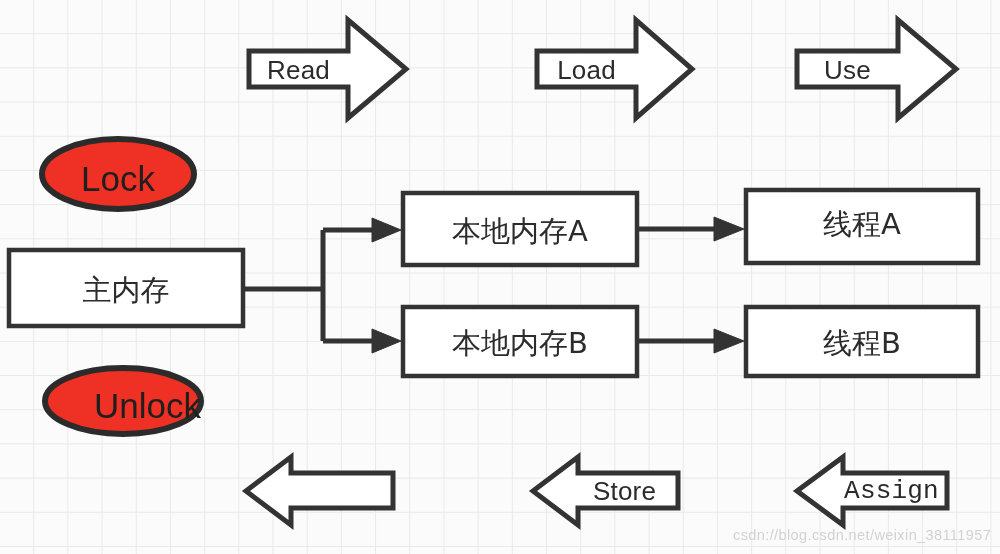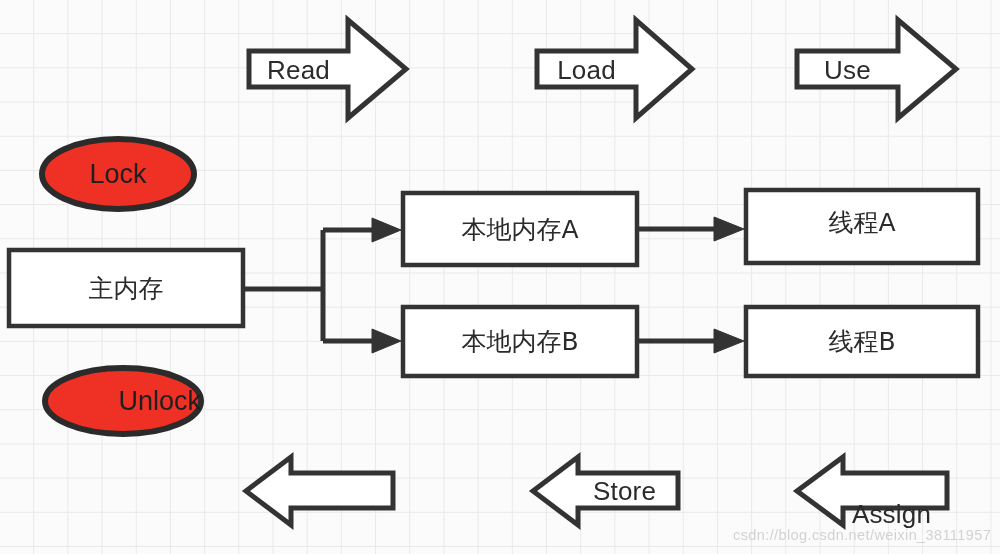--- a/index.html
+++ b/index.html
@@ -23,22 +23,22 @@
   #vector{position:absolute;left:0;top:0;width:1000px;height:554px;}
   .lbl{
     position:absolute;
     color:#2b2b2b;
     white-space:nowrap;
     text-align:center;
     line-height:1;
     pointer-events:none;
   }
   .lbl-lat{font-size:26px;letter-spacing:0.2px;}
-  .lbl-cjk{font-size:25px;font-family:"DejaVu Sans","Liberation Sans",sans-serif;}
-  .lbl-pill{font-size:27px;color:#1f1f1f;}
+  .lbl-cjk{font-size:29px;font-family:"DejaVu Sans","Liberation Sans",sans-serif;}
+  .lbl-pill{font-size:35px;color:#1f1f1f;}
   .wm{
     position:absolute;
     font-size:14.5px;
     color:#d2d2d2;
     letter-spacing:0.4px;
     white-space:nowrap;
     font-family:"Liberation Sans","DejaVu Sans",sans-serif;
   }
 </style>
 </head>
@@ -95,21 +95,21 @@
     <rect x="403" y="307" width="234" height="69" fill="#ffffff" stroke="#333333" stroke-width="4.5"></rect>
     <rect x="746" y="190" width="232" height="73" fill="#ffffff" stroke="#333333" stroke-width="4.5"></rect>
     <rect x="746" y="307" width="232" height="69" fill="#ffffff" stroke="#333333" stroke-width="4.5"></rect>
   </svg>
 
   <div class="lbl lbl-lat" style="left:249px;top:57px;width:99px;">Read</div>
   <div class="lbl lbl-lat" style="left:537px;top:57px;width:99px;">Load</div>
   <div class="lbl lbl-lat" style="left:797px;top:57px;width:101px;">Use</div>
 
   <div class="lbl lbl-lat" style="left:571px;top:478px;width:107px;">Store</div>
-  <div class="lbl lbl-lat" style="left:836px;top:501px;width:111px;">Assign</div>
+  <div class="lbl lbl-lat" style="left:836px;top:478px;width:111px;font-family:Liberation Mono, monospace;">Assign</div>
 
   <div class="lbl lbl-pill" style="left:42px;top:161px;width:152px;">Lock</div>
   <div class="lbl lbl-pill" style="left:45px;top:388px;width:156px;text-align:right;">Unlock</div>
 
   <div class="lbl lbl-cjk" style="left:9px;top:276px;width:234px;">主内存</div>
   <div class="lbl lbl-cjk" style="left:403px;top:217px;width:234px;">本地内存A</div>
   <div class="lbl lbl-cjk" style="left:403px;top:329px;width:234px;">本地内存B</div>
   <div class="lbl lbl-cjk" style="left:746px;top:210px;width:232px;">线程A</div>
   <div class="lbl lbl-cjk" style="left:746px;top:329px;width:232px;">线程B</div>
 

